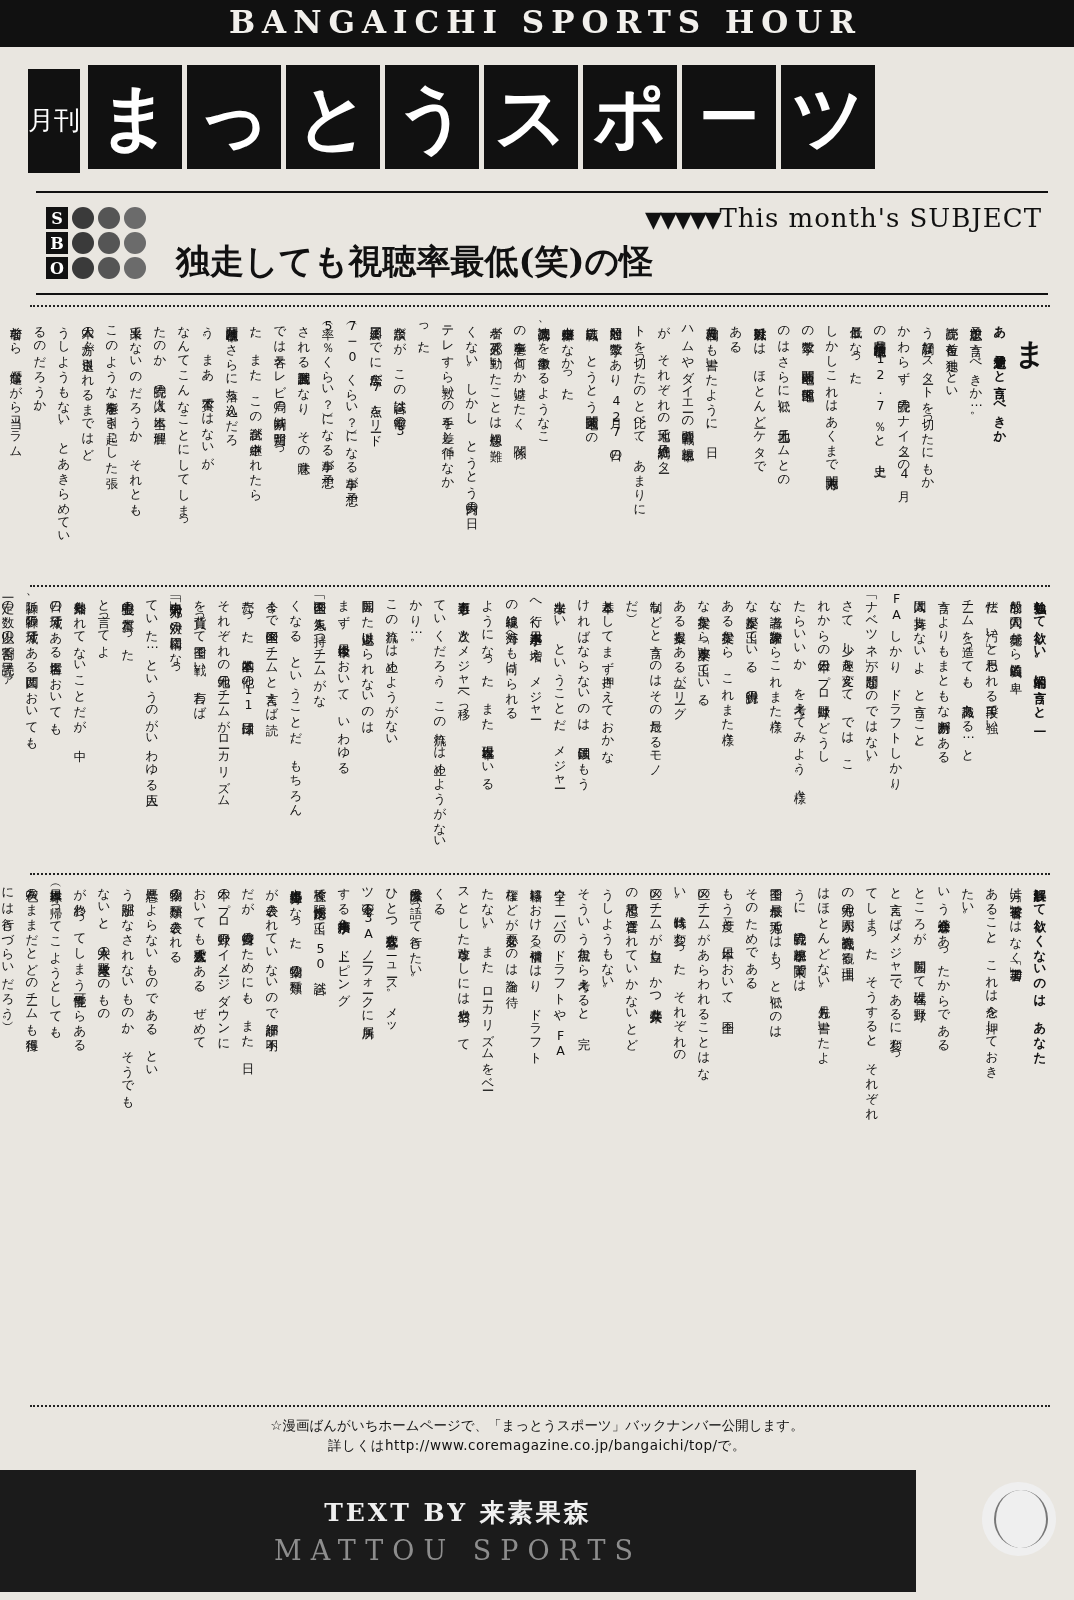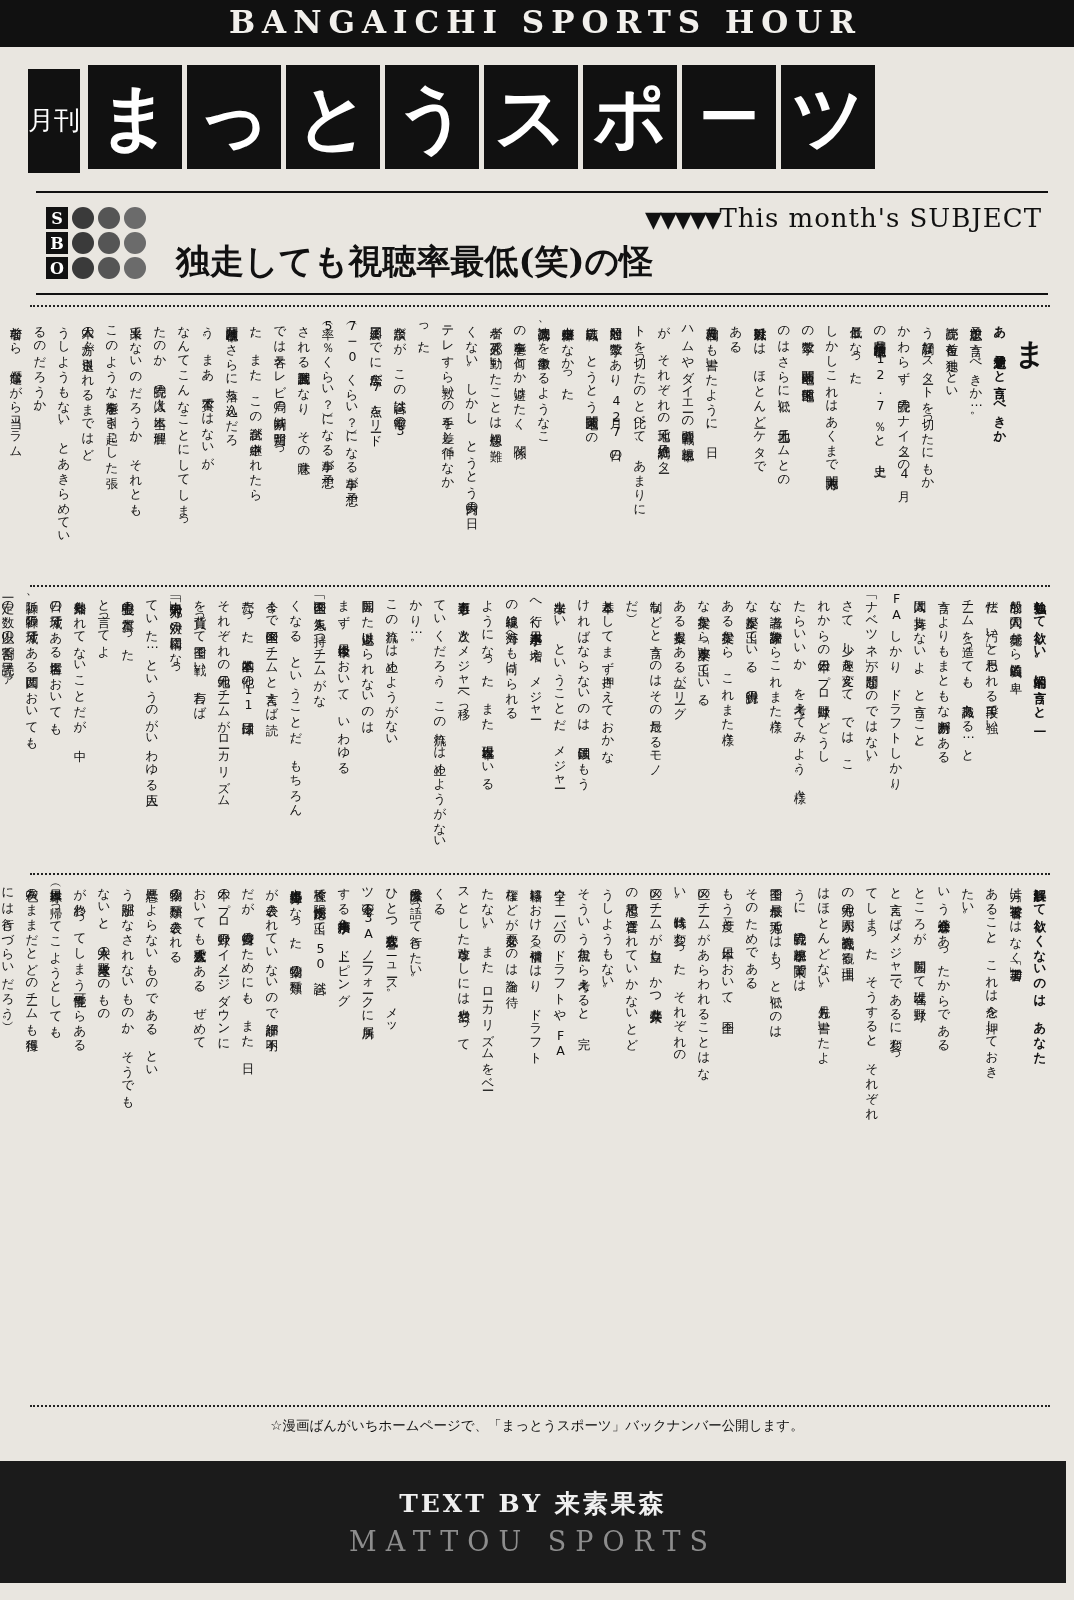--- a/index.html
+++ b/index.html
@@ -124,21 +124,21 @@
   
   .url-note{
     margin:8px 40px 0 40px;
     text-align:center;
     font-size:13.5px;
     line-height:1.5;
     font-family:"DejaVu Sans", sans-serif;
   }
   .url-note .u2{letter-spacing:0.5px;}
   .footer{
-    position:absolute;left:0;bottom:17px;width:1066px;height:122px;
+    position:absolute;left:0;bottom:8px;width:916px;height:122px;
     background:#1b1b1b;color:#efefef;
     display:flex;align-items:center;justify-content:center;
     flex-direction:column;
   }
   .footer .txtby{
     font-family:"DejaVu Serif",serif;
     font-size:25px;font-weight:bold;letter-spacing:3px;
   }
   .footer .mattou{
     margin-top:6px;
@@ -355,20 +355,21 @@
         <div class="col">が終わってしまう可能性すらある</div>
         <div class="col">（日本球界に帰ってこようとしても、</div>
         <div class="col">灰色のままだとどのチームも獲得</div>
         <div class="col">には行きづらいだろう）。</div>
       </div>
   </div>
 </div>
 
 <div class="url-note">
   <div>☆漫画ばんがいちホームページで、「まっとうスポーツ」バックナンバー公開します。</div>
+  <div class="u2">詳しくはhttp://www.coremagazine.co.jp/bangaichi/top/で。</div>
 </div>
 
 <div class="arrows">◄ ► ◄ ►</div>
 <div class="ball left"></div>
 <div class="ball right"></div>
 
 <div class="footer">
   <div class="txtby">TEXT BY 来素果森</div>
   <div class="mattou">MATTOU SPORTS</div>
 </div>

